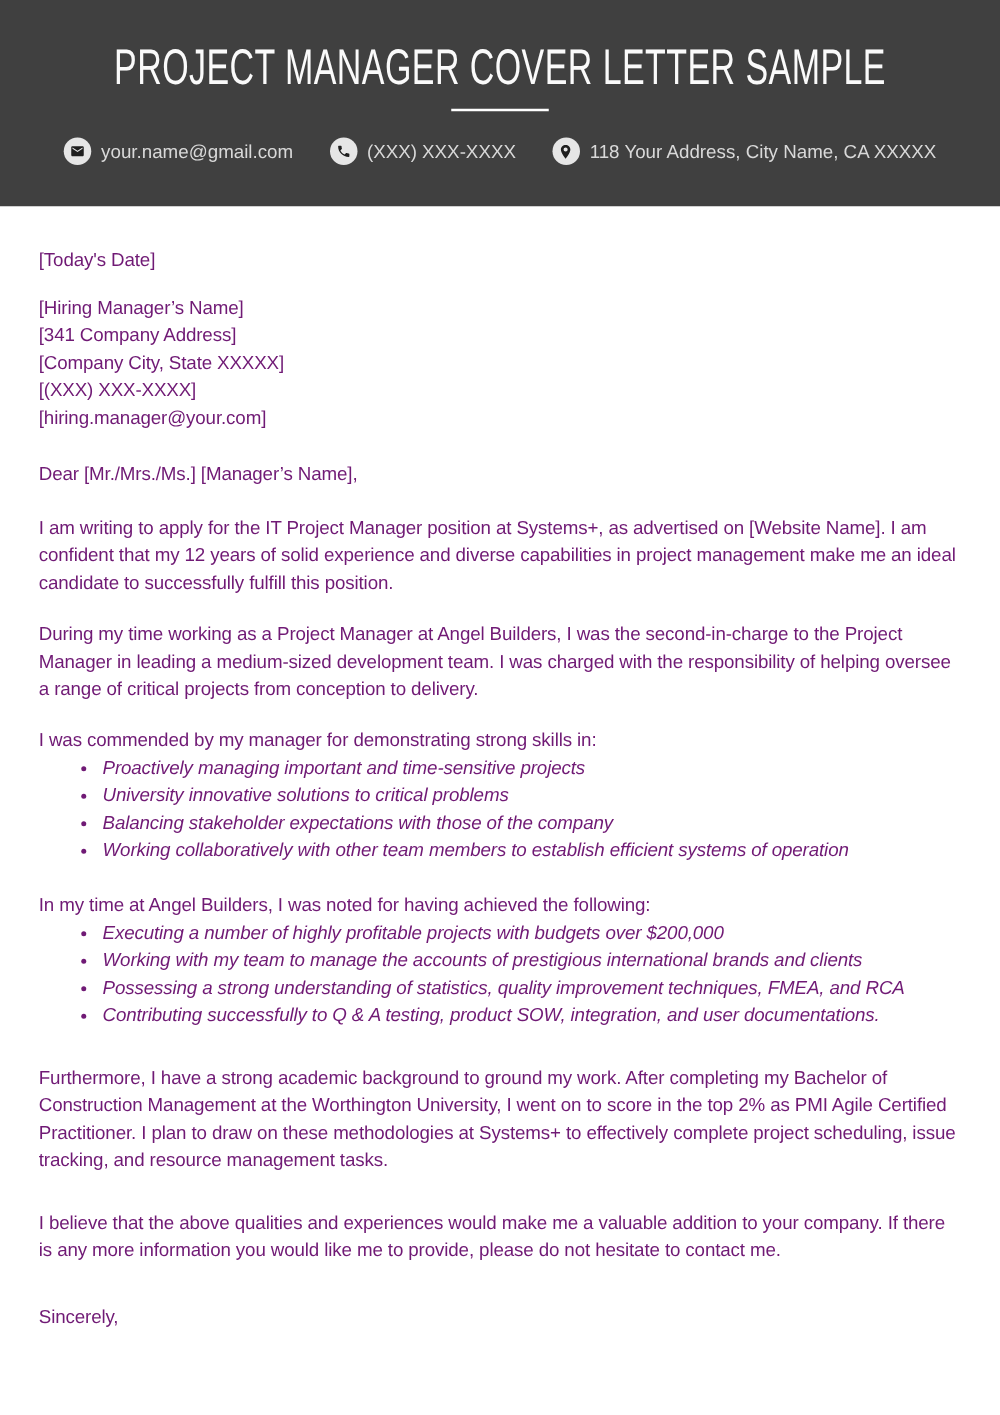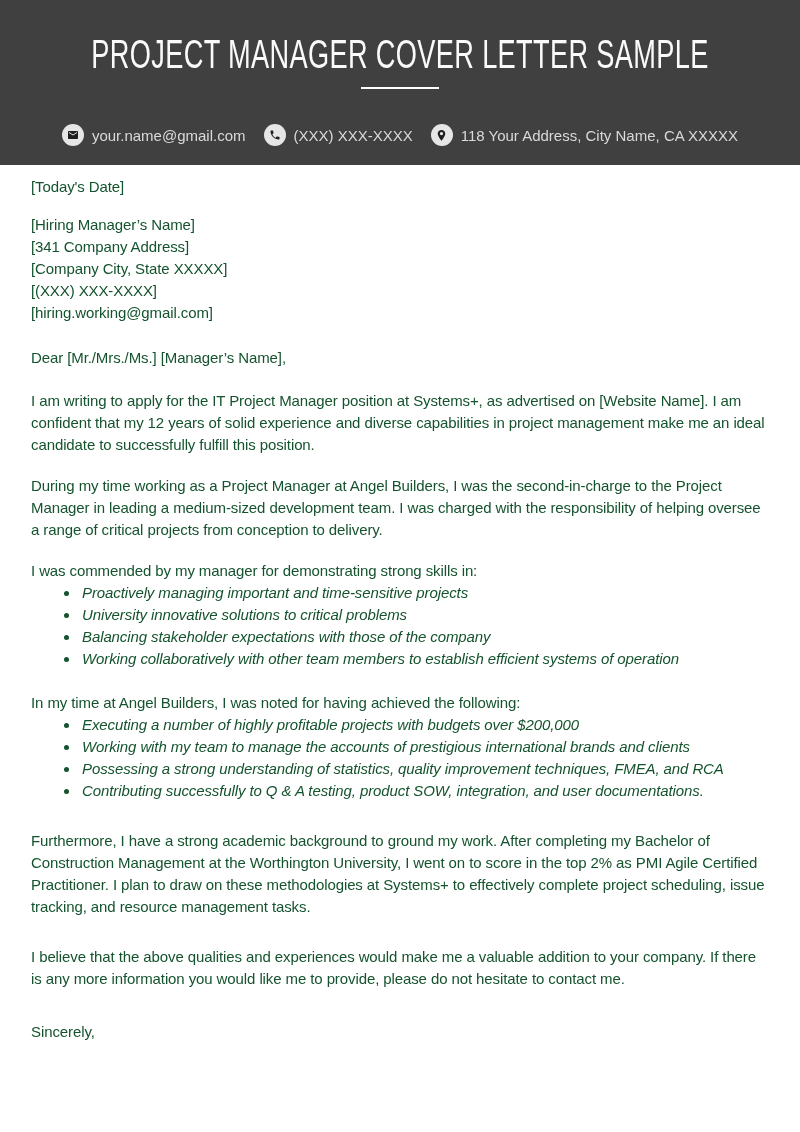--- a/index.html
+++ b/index.html
@@ -15,34 +15,34 @@
   }
   .title{
     margin:34px 0 0 0;padding:0;
     font-size:40px;font-weight:400;line-height:40px;
     color:#fafafa;white-space:nowrap;
     transform:scaleX(0.68);transform-origin:50% 50%;
     letter-spacing:0.5px;
   }
   .divider{width:78px;height:2px;background:#ffffff;margin-top:13px;}
   .contacts{
-    margin-top:35px;display:flex;align-items:center;gap:18px;
+    margin-top:21px;display:flex;align-items:center;gap:29px;
     color:#d9d9d9;font-size:15px;
   }
   .contact{display:flex;align-items:center;gap:8px;white-space:nowrap;}
   .icon-circle{
     width:22px;height:22px;border-radius:50%;background:#e6e6e6;
     display:flex;align-items:center;justify-content:center;flex:none;
   }
   .icon-circle svg{display:block;}
 
   
   .letter{
-    padding:11px 31px 0 31px;
-    color:#14532d;font-size:15px;line-height:22px;
+    padding:33px 31px 0 31px;
+    color:#701a75;font-size:15px;line-height:22px;
     letter-spacing:-0.1px;
   }
   .letter p{margin:0;}
   .date{margin:0 0 26px 0;}
   .recipient{margin:16px 0 23px 0;}
   .salutation{margin:0 0 21px 0 !important;}
   .para{margin:0 0 19px 0 !important;}
   .intro{margin:0 !important;}
   ul.bullets{
     margin:0 0 22px 0;padding:0 0 0 49px;list-style:disc;
@@ -97,21 +97,21 @@
 
   <main class="letter">
 
     <p class="date">[Today's Date]</p>
 
     <div class="recipient">
       <div>[Hiring Manager’s Name]</div>
       <div>[341 Company Address]</div>
       <div>[Company City, State XXXXX]</div>
       <div>[(XXX) XXX-XXXX]</div>
-      <div>[hiring.working@gmail.com]</div>
+      <div>[hiring.manager@your.com]</div>
     </div>
 
     <p class="salutation">Dear [Mr./Mrs./Ms.] [Manager’s Name],</p>
 
     <p class="para">I am writing to apply for the IT Project Manager position at Systems+, as advertised on [Website Name]. I am confident that my 12 years of solid experience and diverse capabilities in project management make me an ideal candidate to successfully fulfill this position.</p>
 
     <p class="para">During my time working as a Project Manager at Angel Builders, I was the second-in-charge to the Project Manager in leading a medium-sized development team. I was charged with the responsibility of helping oversee a range of critical projects from conception to delivery.</p>
 
     <p class="intro">I was commended by my manager for demonstrating strong skills in:</p>
     <ul class="bullets">

